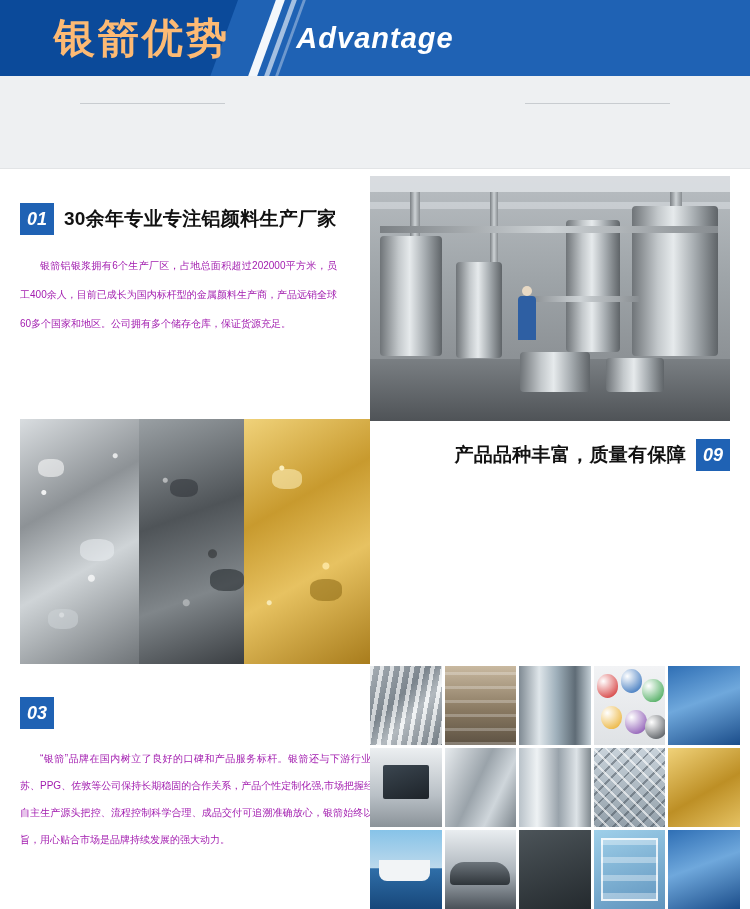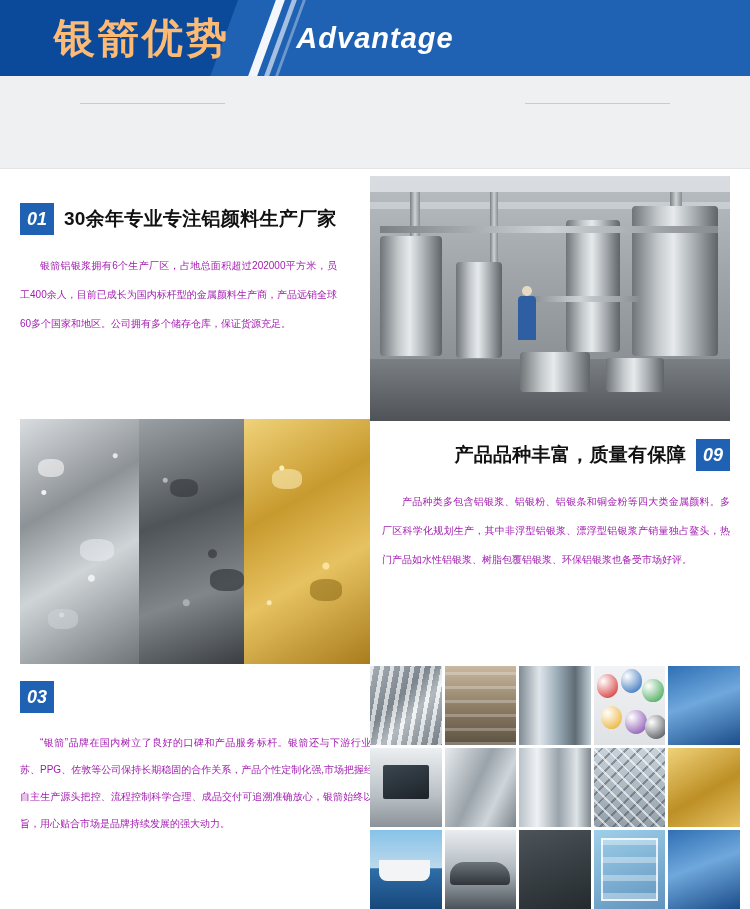--- a/index.html
+++ b/index.html
@@ -192,21 +192,21 @@
   .num-row.right .num-box { margin-right: 0; margin-left: 10px; }
 
   
   .sec3 {
     position: relative;
     width: 750px;
     height: 249px;
   }
   .sec3 .text-col {
     position: absolute;
-    left: 0; top: 0;
+    left: 0; top: 16px;
     width: 448px;
     padding: 20px 14px 0 20px;
     box-sizing: border-box;
   }
   .sec3 .body-txt { line-height: 27px; }
 
   
   .ph-inner { position: absolute; inset: 0; }
 
   
@@ -412,21 +412,20 @@
       <div class="tank" style="left:236px;top:182px;width:58px;height:34px;"></div>
     </div>
   </div>
 
   <div class="sec2">
     <div class="text-col">
       <div class="num-row right">
         <div class="sec-head">产品品种丰富，质量有保障</div>
         <div class="num-box">09</div>
       </div>
-      <div class="body-txt">产品种类多包含铝银浆、铝银粉、铝银条和铜金粉等四大类金属颜料。多厂区科学化规划生产，其中非浮型铝银浆、漂浮型铝银浆产销量独占鳌头，热门产品如水性铝银浆、树脂包覆铝银浆、环保铝银浆也备受市场好评。</div>
     </div>
   </div>
 
   <div class="photo" style="left:20px; top:419px; width:350px; height:245px;">
     <div class="ph-inner powders">
       <div class="band b1"></div>
       <div class="band b2"></div>
       <div class="band b3"></div>
       <div class="grain" style="left:18px;top:40px;width:26px;height:18px;background:#ffffff;"></div>
       <div class="grain" style="left:60px;top:120px;width:34px;height:22px;background:#e9edf0;"></div>

